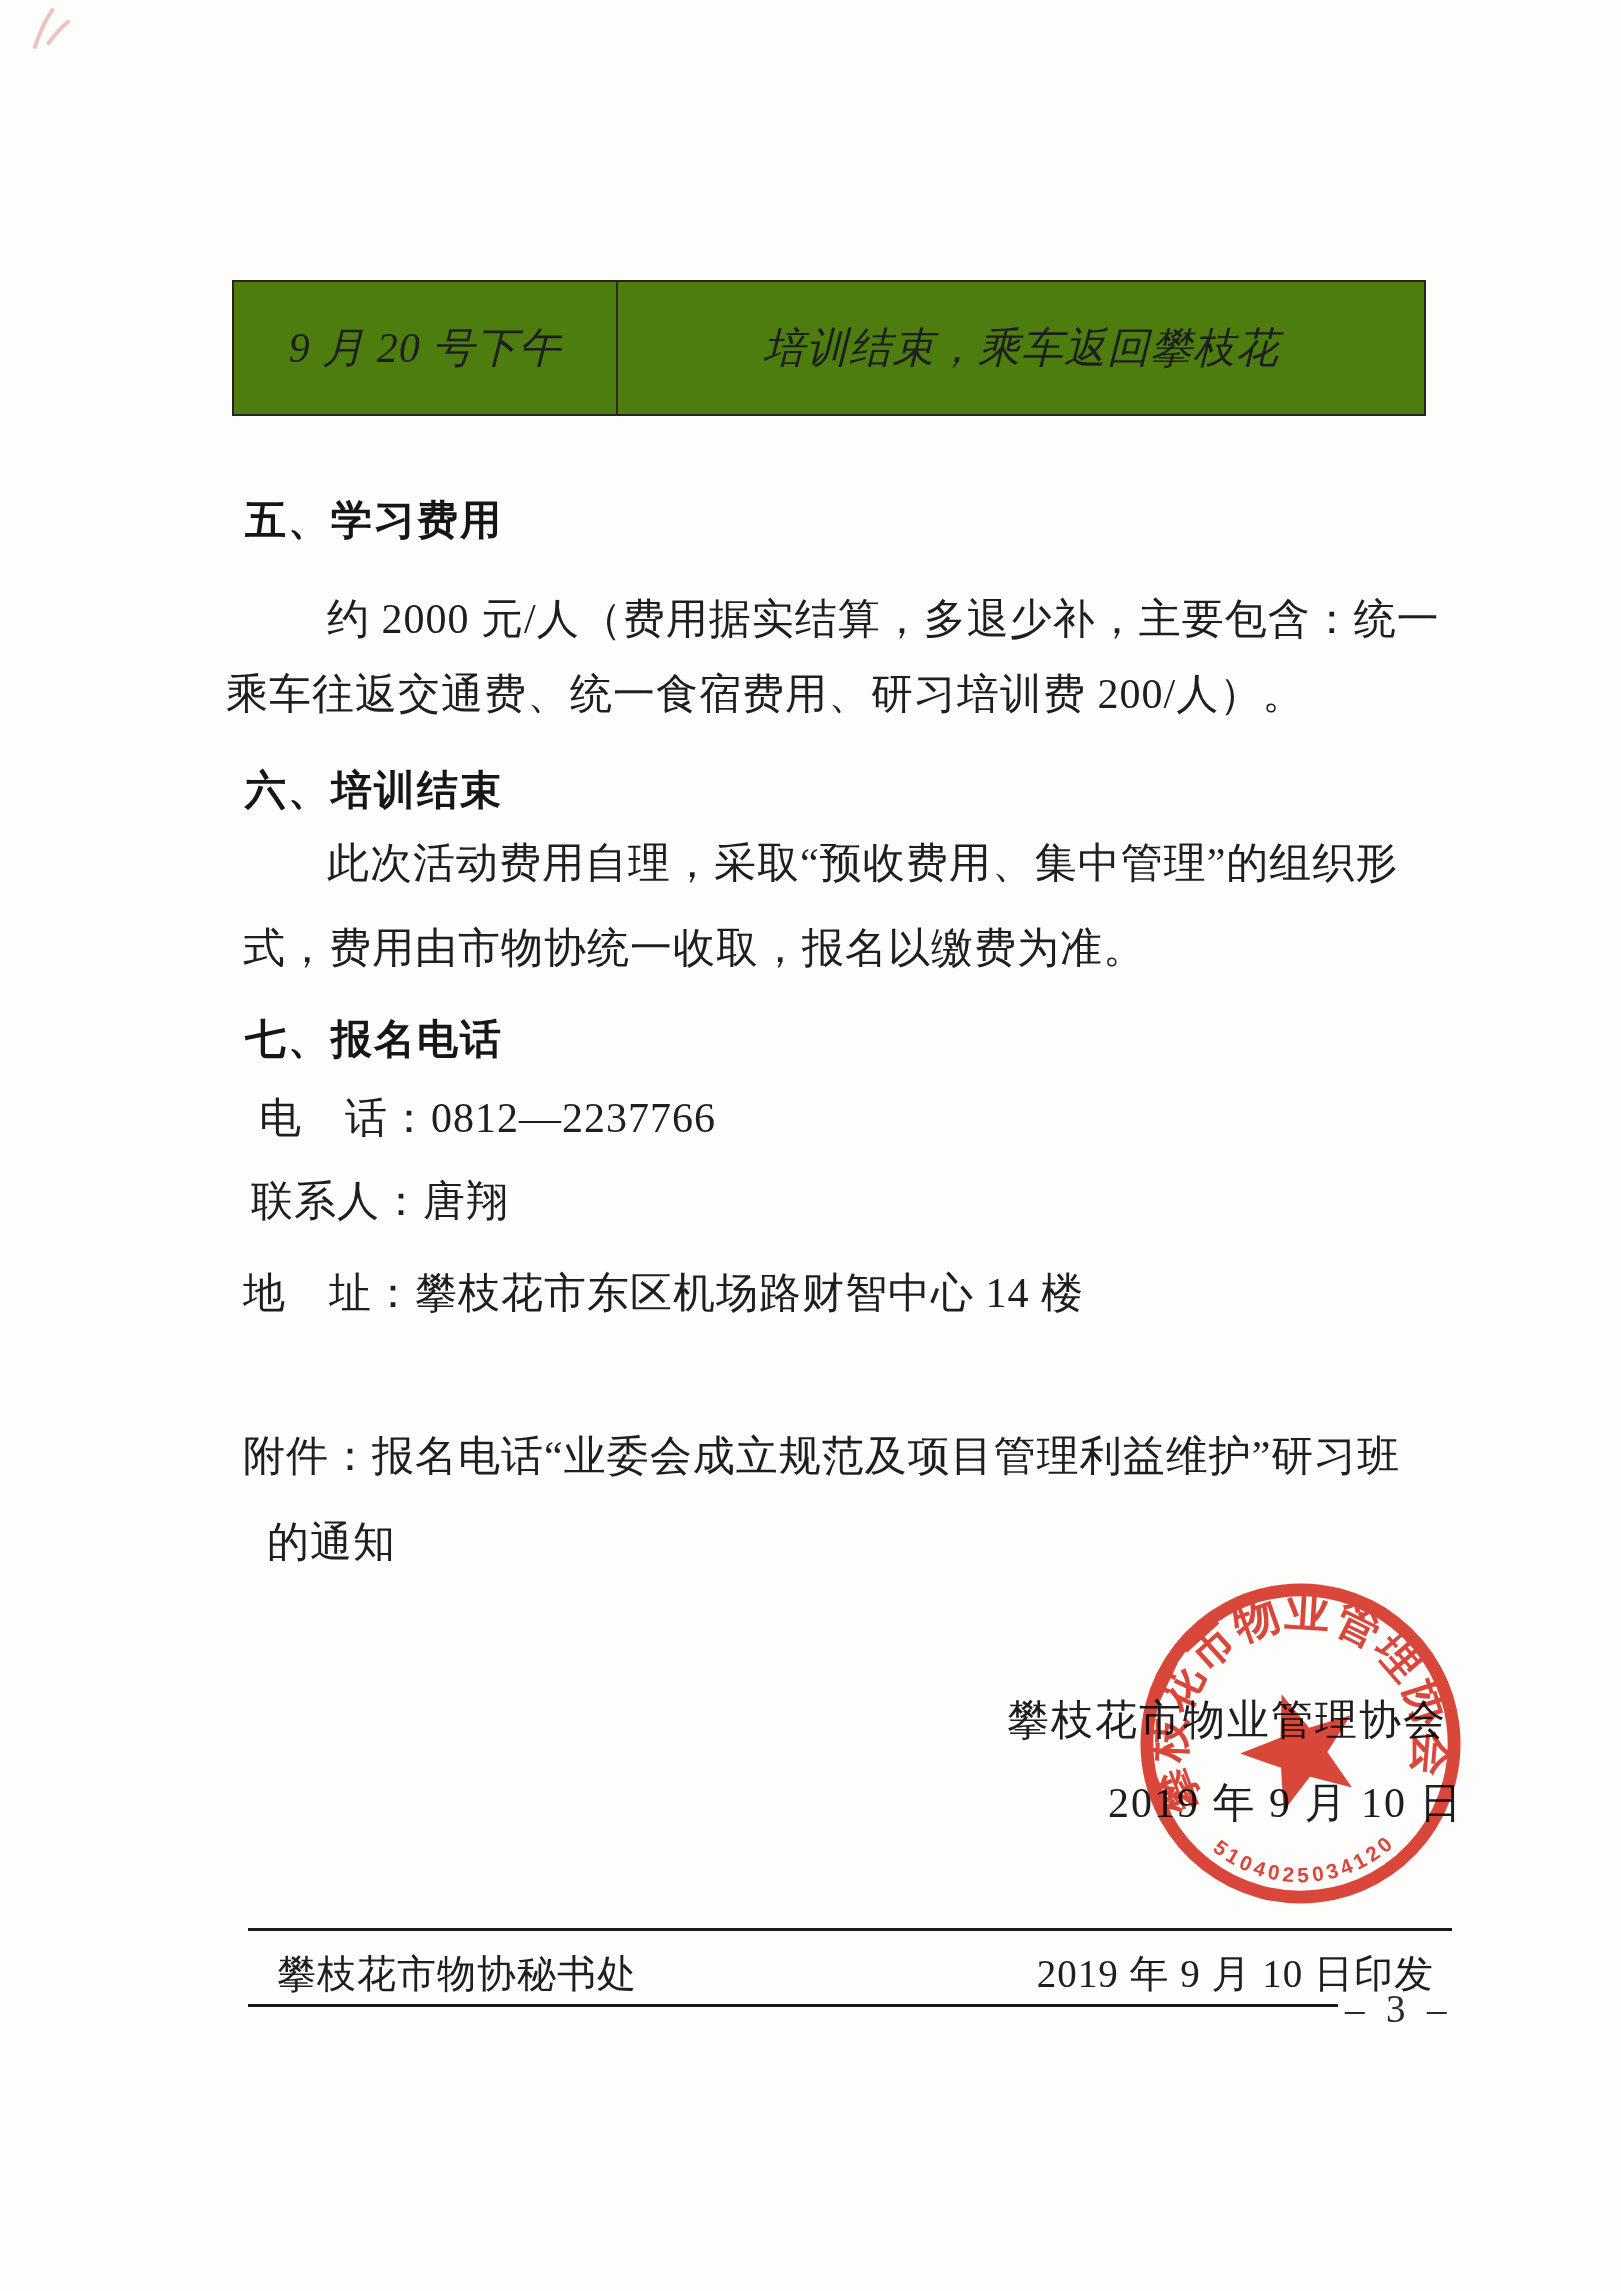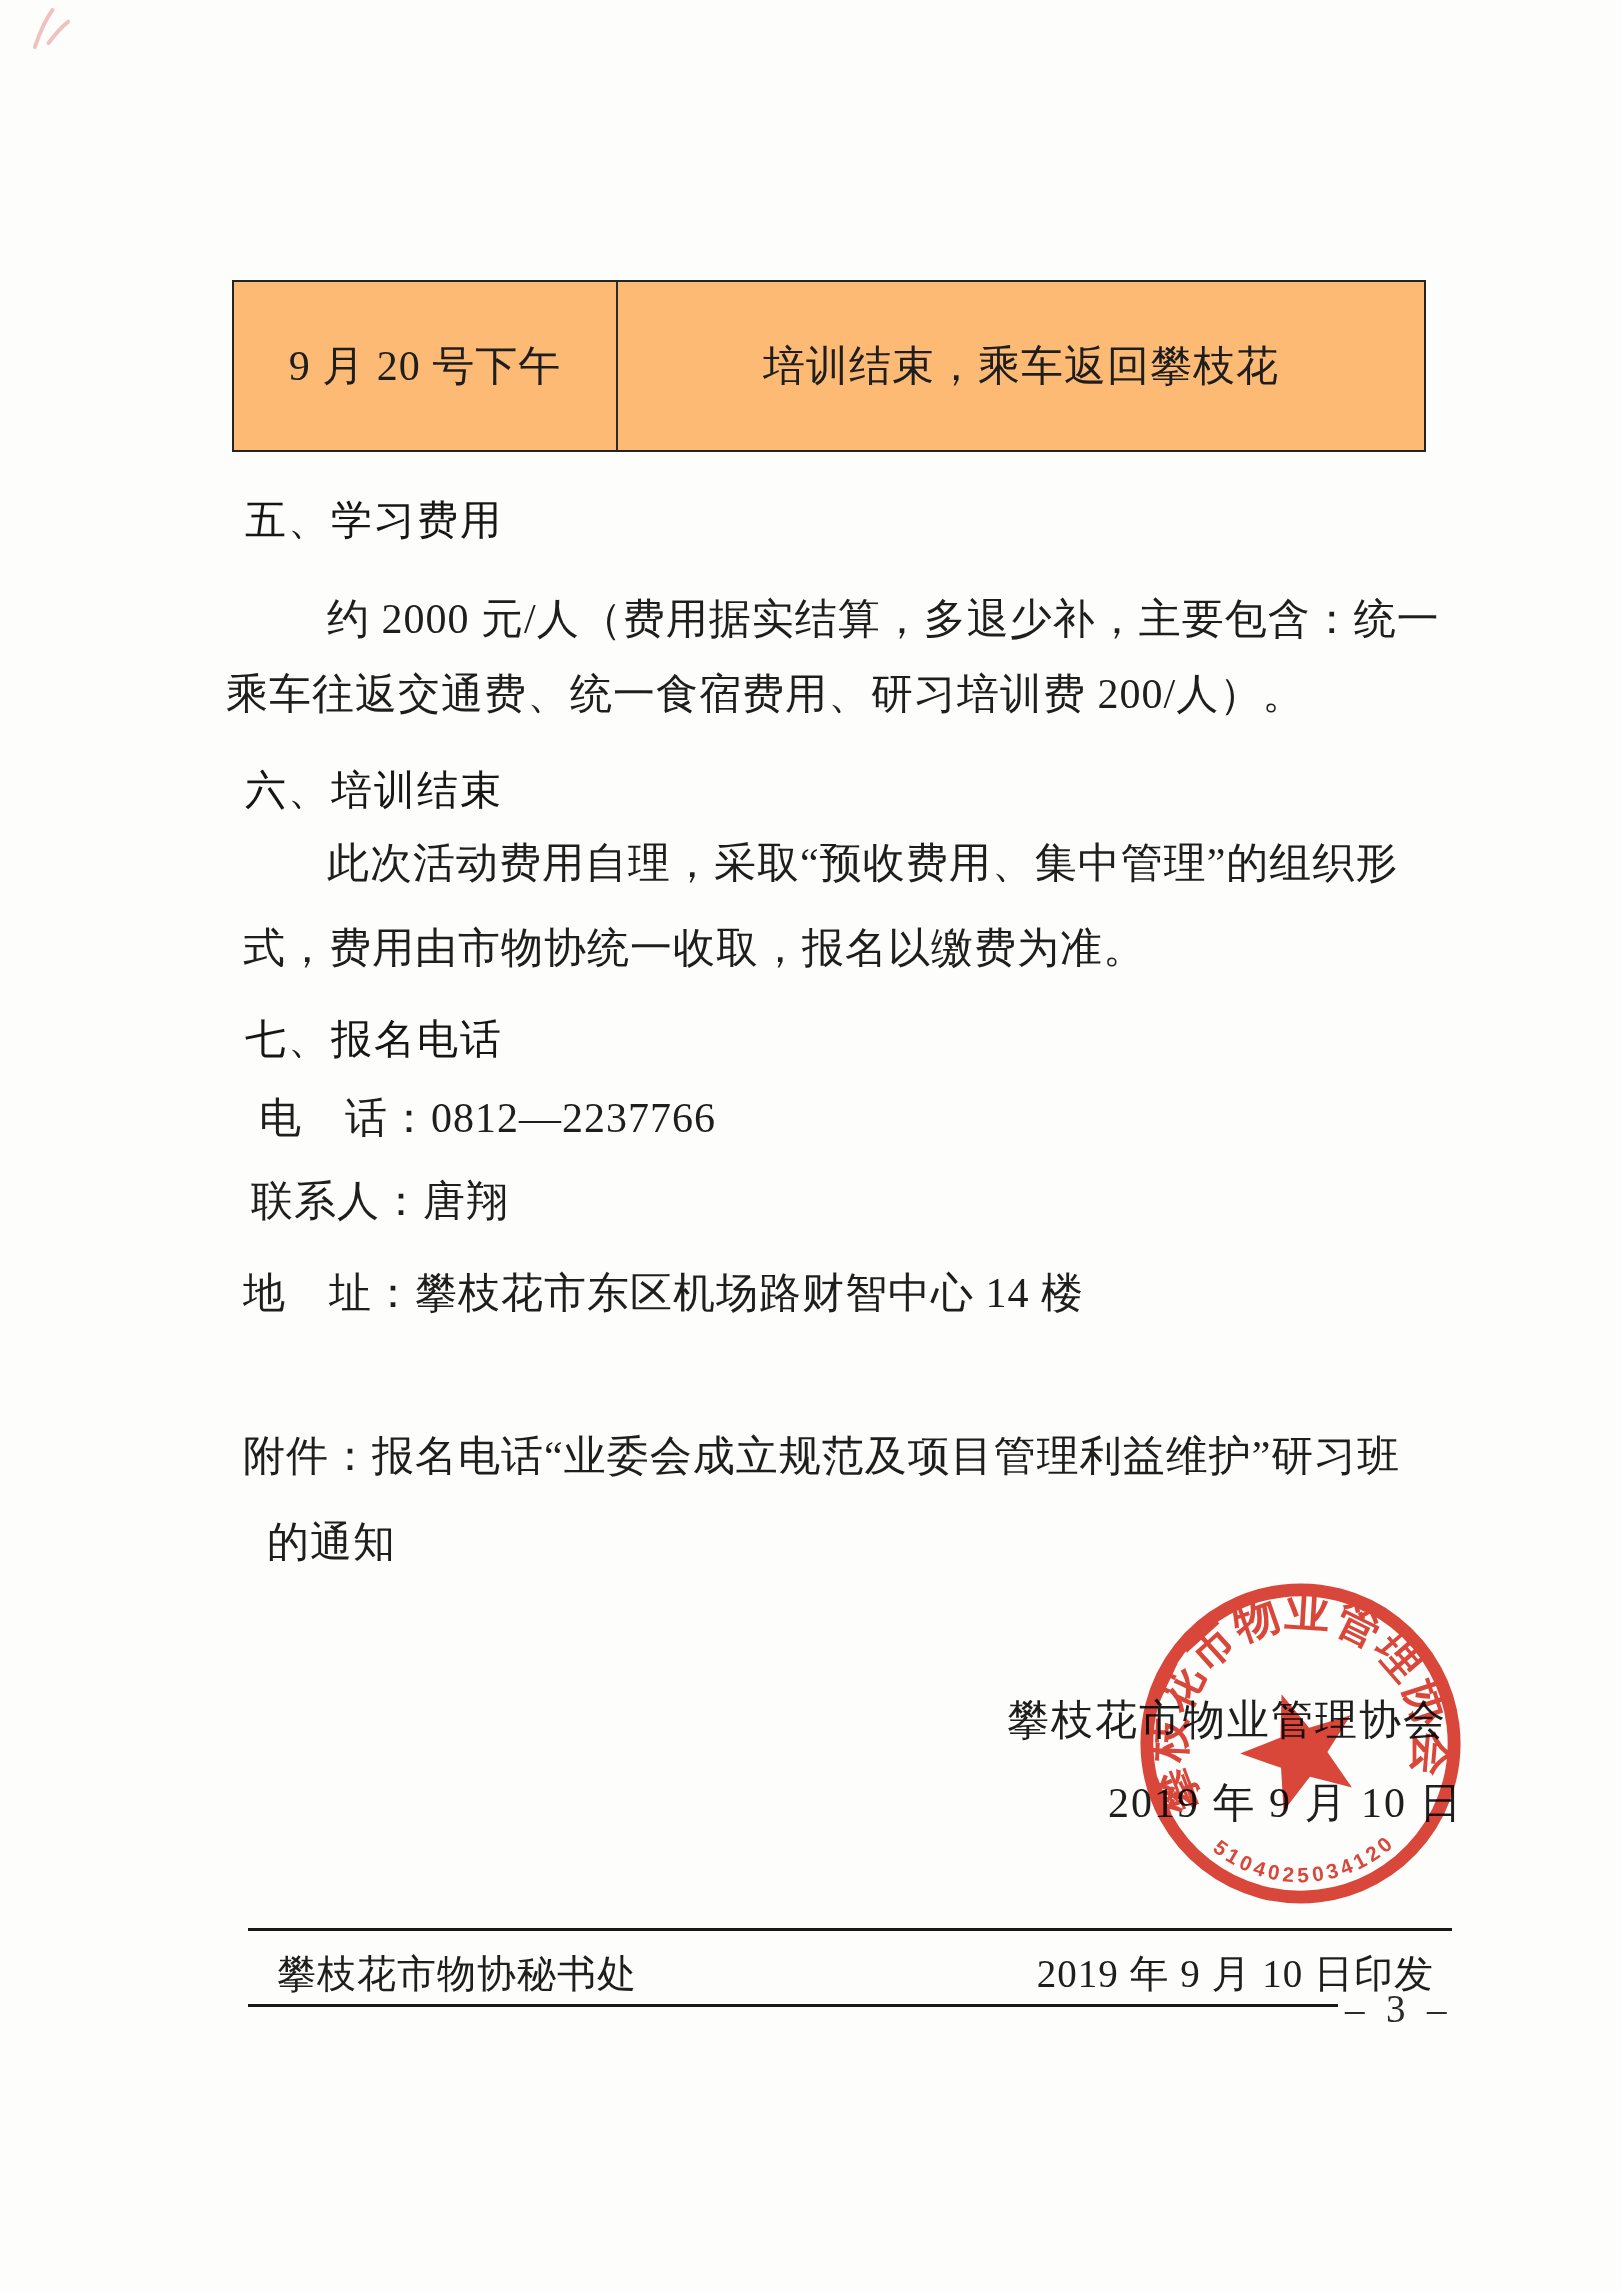--- a/index.html
+++ b/index.html
@@ -14,33 +14,34 @@
   }
   .abs{position:absolute;}
   .body-line{
     font-size:42px;
     letter-spacing:1px;
     white-space:nowrap;
     line-height:1.1;
   }
   .heading{
     font-family:"Liberation Sans","DejaVu Sans",sans-serif;
-    font-weight:400;
+    font-weight:700;
     font-size:41px;
     letter-spacing:2px;
     white-space:nowrap;
     color:#161616;
     text-align:right;
   }
   .sched-table{
-    left:232px;top:280px;width:1194px;height:172px;
+    left:232px;top:280px;width:1194px;height:136px;
     border:2.9px solid #232323;
     display:flex;
     box-sizing:border-box;
-    background:#fdba74;
+    background:#4d7c0f;
+    font-style:italic;
   }
   .sched-cell{
     display:flex;align-items:center;justify-content:center;
     font-size:42px;letter-spacing:1px;white-space:nowrap;
   }
   .sched-cell.time{width:384px;border-right:2px solid #2a2a2a;box-sizing:border-box;}
   .sched-cell.activity{flex:1;}
   .sig-line{font-size:42px;letter-spacing:2px;white-space:nowrap;}
   .footer-rule{height:0;border-top:3.9px solid #191919;}
   .footer-text{font-size:39px;letter-spacing:1px;white-space:nowrap;}

